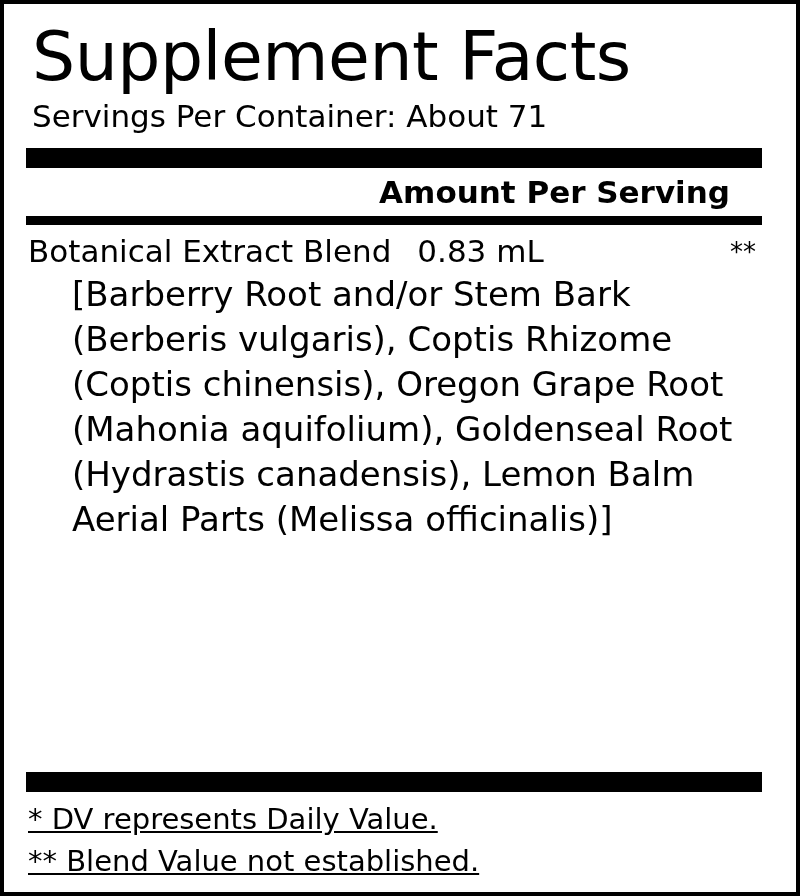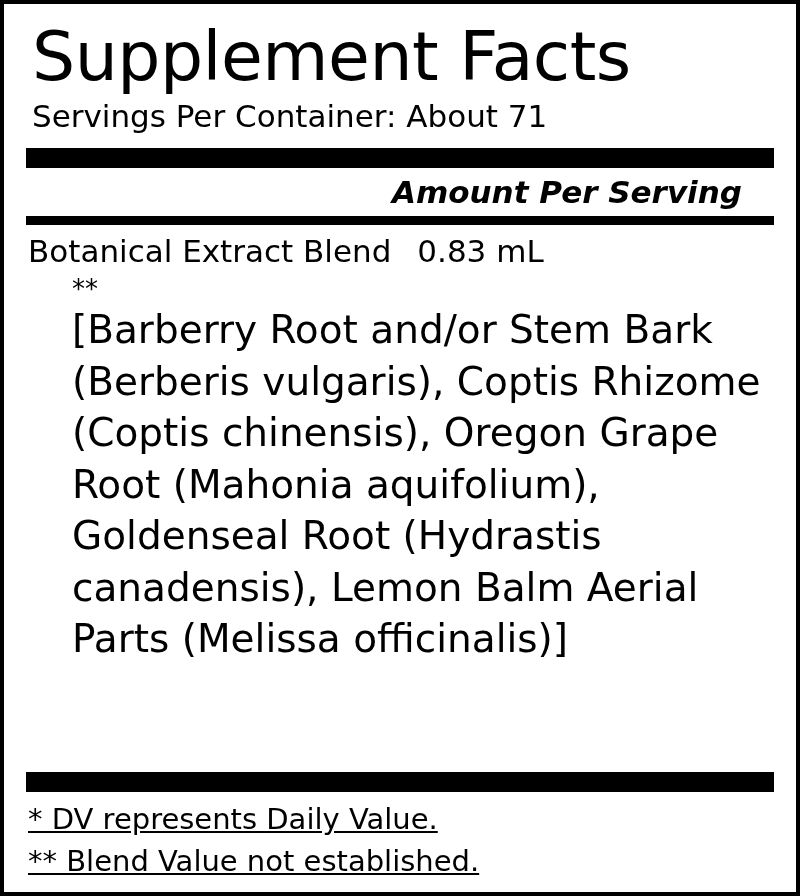--- a/index.html
+++ b/index.html
@@ -12,21 +12,21 @@
     height: 896px;
     font-family: "DejaVu Sans", sans-serif;
     color: #000000;
     overflow: hidden;
   }
   .panel {
     box-sizing: border-box;
     width: 800px;
     height: 896px;
     border: 4px solid #000000;
-    padding: 14px 22px 10px 22px;
+    padding: 14px 34px 10px 22px;
     display: flex;
     flex-direction: column;
   }
   .title {
     font-size: 68px;
     line-height: 1.02;
     font-weight: normal;
     letter-spacing: -0.5px;
     margin: 4px 0 6px 6px;
     white-space: nowrap;
@@ -46,52 +46,50 @@
     background: #000000;
     margin: 0;
   }
   .header-row {
     display: flex;
     justify-content: flex-end;
     align-items: flex-end;
     font-size: 31px;
     font-weight: bold;
     padding: 6px 6px 6px 0;
-    font-style: italic;
   }
   .header-row .amount {
     margin-right: 26px;
   }
   .header-row .dv {
     min-width: 92px;
     text-align: right;
   }
   .blend-row {
     display: flex;
     align-items: flex-start;
     justify-content: space-between;
     padding: 8px 6px 0 2px;
-    flex-direction: column;
   }
   .blend-main {
     font-size: 31px;
     line-height: 1.2;
   }
   .blend-amount {
     margin-left: 26px;
   }
   .blend-dv {
     font-size: 26px;
     line-height: 1;
     padding-top: 6px;
     min-width: 70px;
     text-align: right;
   }
   .ingredients {
-    font-size: 39px;
+    font-size: 34px;
     line-height: 1.32;
     margin: 2px 0 0 46px;
     padding-right: 10px;
   }
   .spacer {
     flex: 1 1 auto;
     min-height: 8px;
   }
   .footnotes {
     padding: 6px 6px 0 2px;

